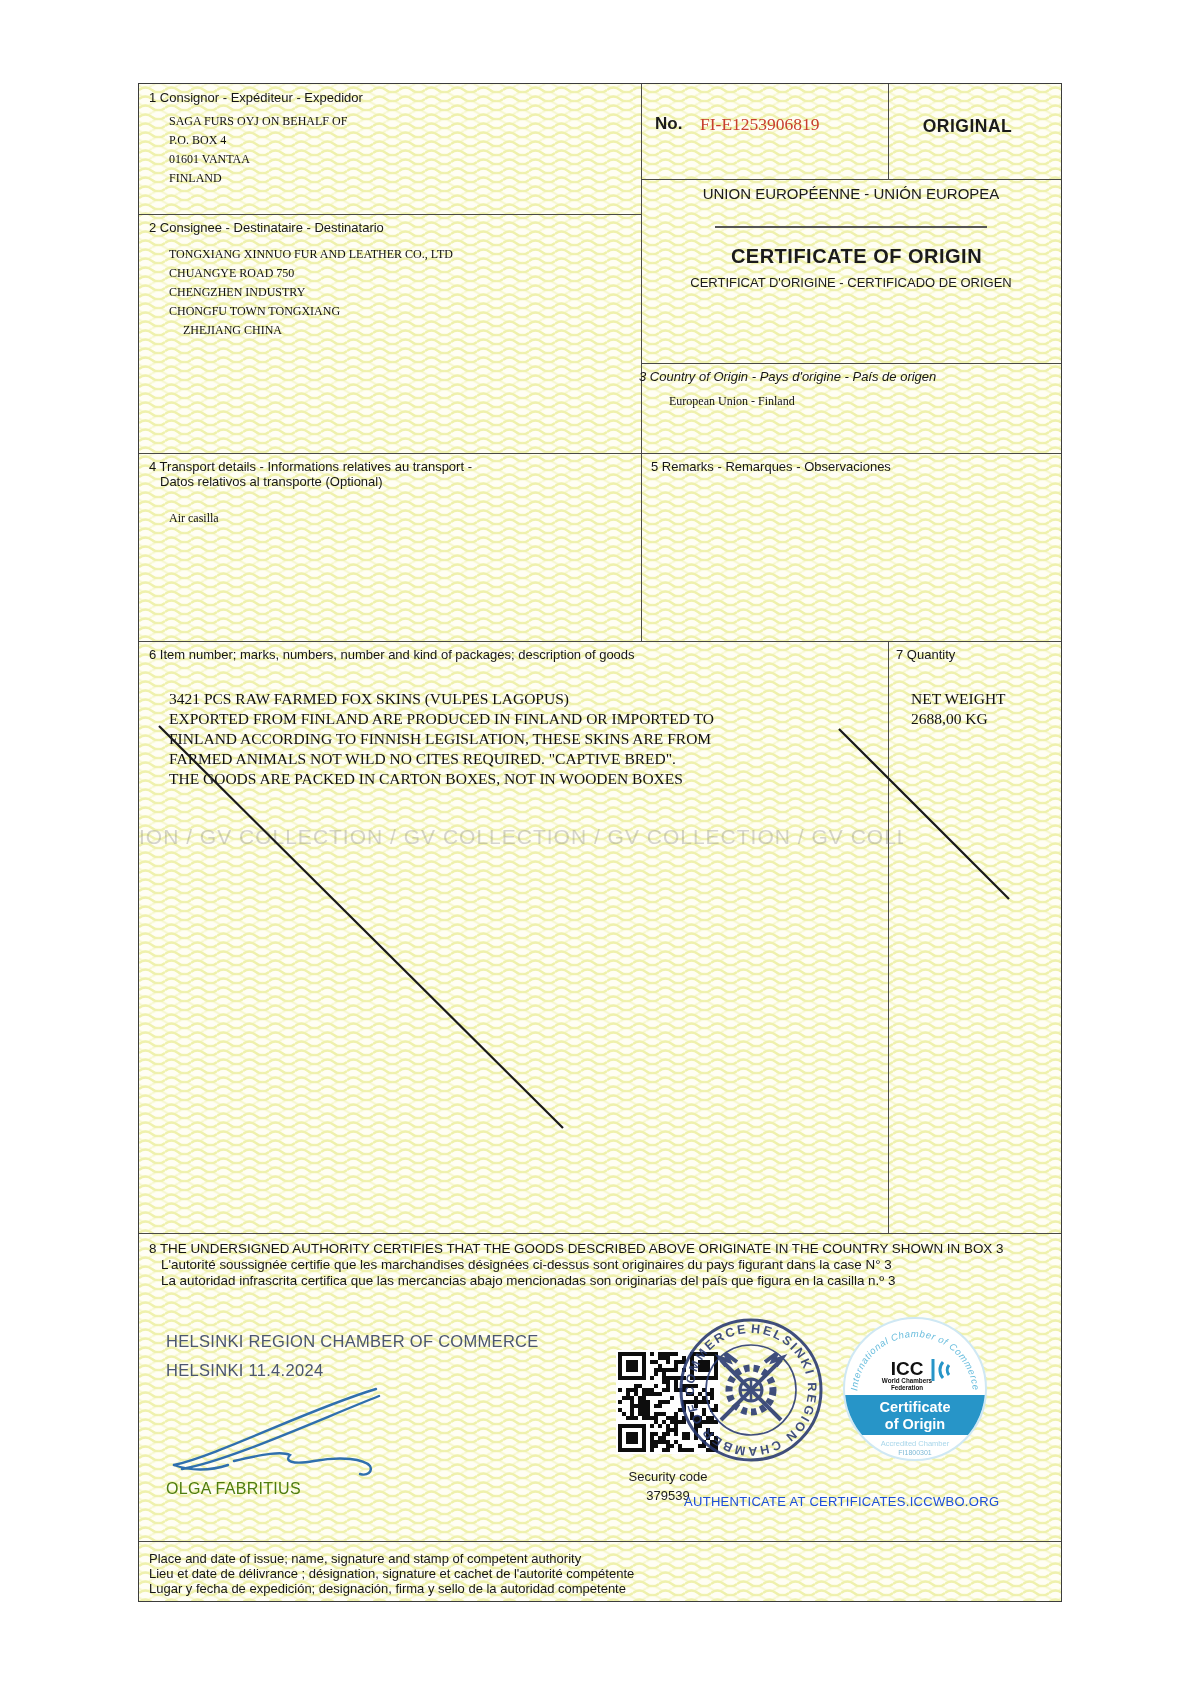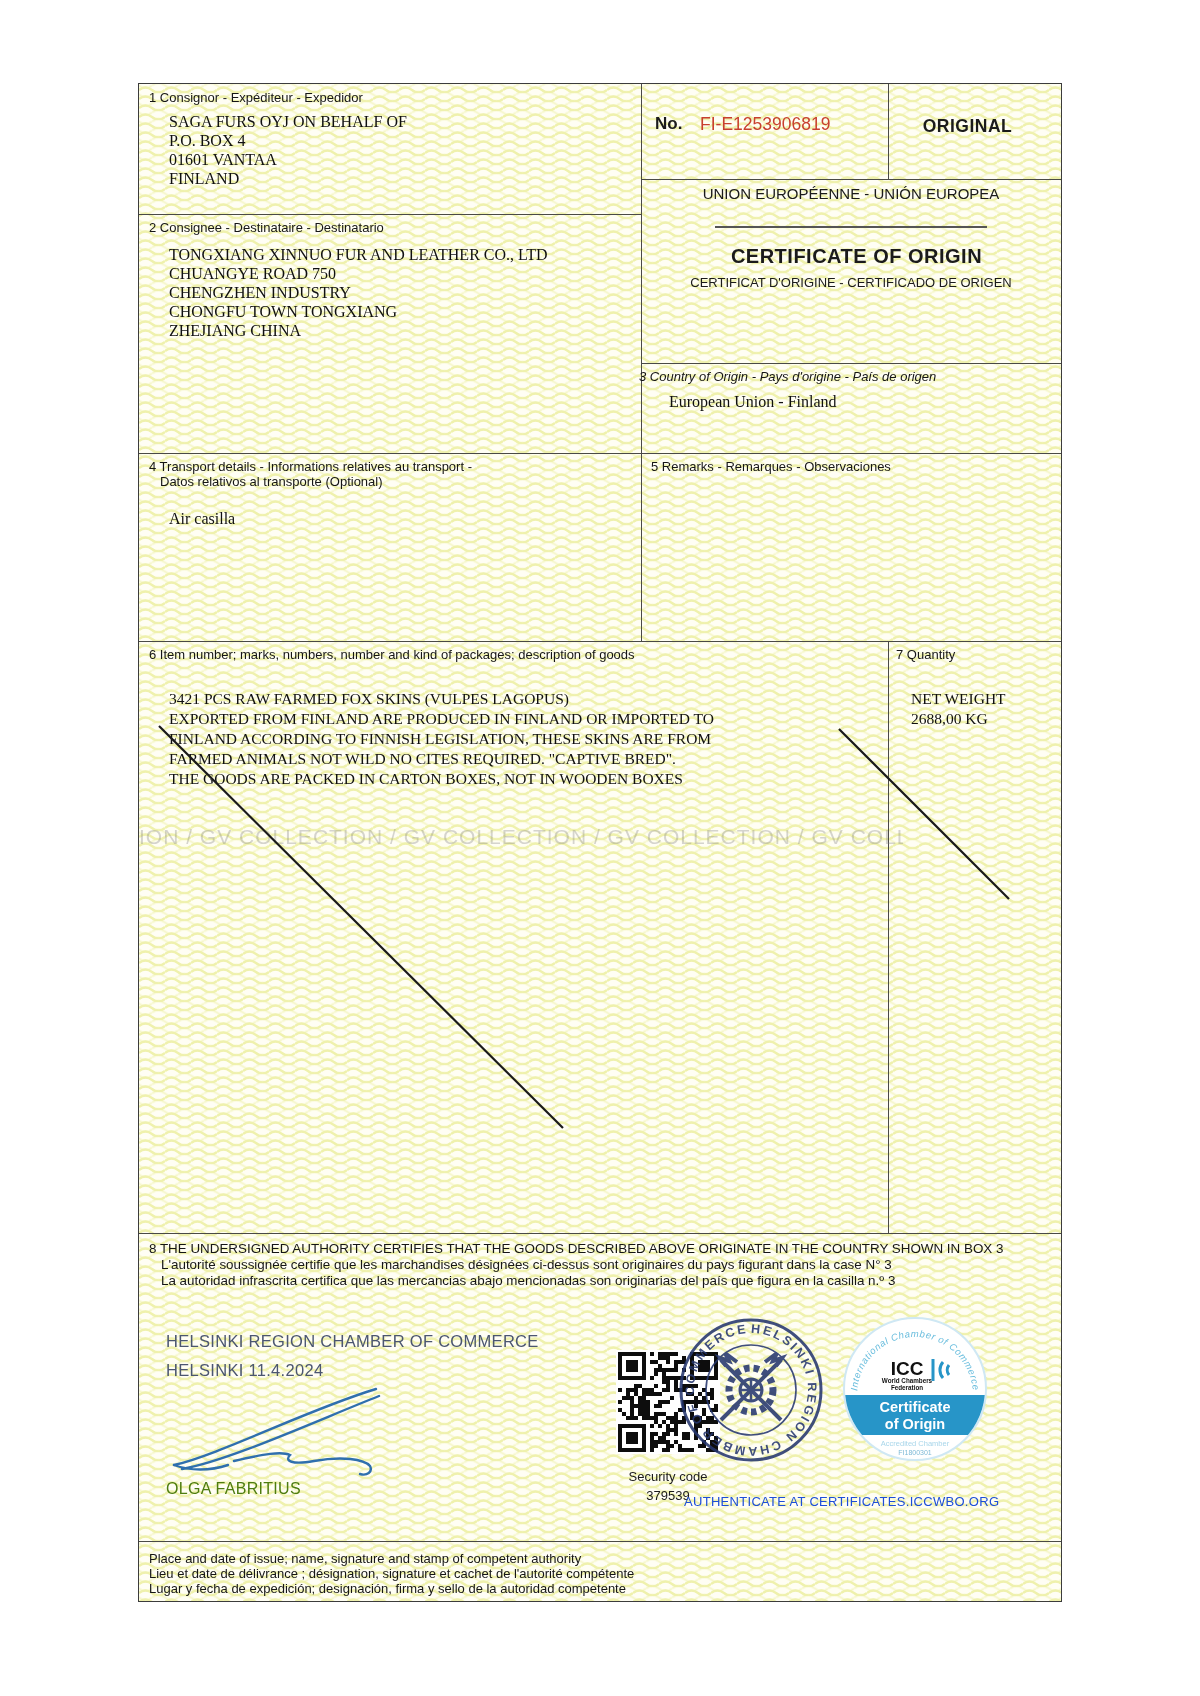--- a/index.html
+++ b/index.html
@@ -6,29 +6,29 @@
   .page{position:relative;width:1200px;height:1696px;background:#ffffff;overflow:hidden;
         font-family:"Liberation Sans",sans-serif;color:#1b1b1b;}
   .form{position:absolute;left:138px;top:83px;width:922px;height:1517px;
         border:1.6px solid #3c3c3c;background:#fffef2;}
   .guilloche{position:absolute;left:0;top:0;width:100%;height:100%;}
   .abs{position:absolute;}
   .line{position:absolute;background:#4a4a46;}
   .lh{height:1.4px;}
   .lv{width:1.4px;}
   .lbl{position:absolute;font-size:13px;line-height:15px;color:#161616;}
-  .ser{position:absolute;font-family:"Liberation Serif",serif;font-size:16px;line-height:19.5px;color:#101010;}
+  .ser{position:absolute;font-family:"Liberation Serif",serif;font-size:12px;line-height:19.5px;color:#101010;}
   .euhead{position:absolute;left:502px;top:95px;width:420px;text-align:center;}
   .eutitle{font-size:21px;font-weight:bold;letter-spacing:.5px;margin-top:23px;}
   .eusub{font-size:15px;margin-top:6px;}
   .eurule{width:272px;height:1.6px;background:#555;margin:24px auto 0 auto;}
   .cotitle{font-size:20px;font-weight:bold;letter-spacing:.5px;margin-top:17px;margin-left:11px;}
   .cosub{font-size:13px;margin-top:7px;}
   .no-label{position:absolute;left:516px;top:30px;font-size:17px;font-weight:bold;}
-  .no-value{position:absolute;left:561px;top:30px;font-family:Liberation Sans, sans-serif;font-size:17.5px;}
+  .no-value{position:absolute;left:561px;top:30px;font-family:Liberation Serif, serif;font-size:17.5px;}
   .original{position:absolute;left:749px;top:32px;width:159px;text-align:center;
             font-size:17.5px;font-weight:bold;letter-spacing:.5px;}
   .desc{line-height:20px;font-size:15.5px;}
   .wmark{position:absolute;left:0;top:741px;width:764px;font-size:21px;letter-spacing:1px;
          color:rgba(125,125,125,.32);white-space:nowrap;overflow:hidden;}
   .b8{font-size:13.4px;line-height:15.5px;}
   .issuer{position:absolute;left:27px;font-size:16.5px;letter-spacing:.3px;color:#4b5670;}
   .seccode{position:absolute;left:452px;width:154px;text-align:center;font-size:13px;}
   .auth{position:absolute;left:545px;top:1410px;font-size:13px;letter-spacing:.3px;color:#1d4ed8;}
   .foot{font-size:13px;line-height:15px;}
@@ -69,21 +69,21 @@
     <div class="ser" style="left:30px;top:28px;">SAGA FURS OYJ ON BEHALF OF</div>
     <div class="ser" style="left:30px;top:47px;">P.O. BOX 4</div>
     <div class="ser" style="left:30px;top:66px;">01601 VANTAA</div>
     <div class="ser" style="left:30px;top:85px;">FINLAND</div>
 
     <div class="lbl" style="left:10px;top:136px;">2 Consignee - Destinataire - Destinatario</div>
     <div class="ser" style="left:30px;top:161px;">TONGXIANG XINNUO FUR AND LEATHER CO., LTD</div>
     <div class="ser" style="left:30px;top:180px;">CHUANGYE ROAD 750</div>
     <div class="ser" style="left:30px;top:199px;">CHENGZHEN INDUSTRY</div>
     <div class="ser" style="left:30px;top:218px;">CHONGFU TOWN TONGXIANG</div>
-    <div class="ser" style="left:30px;top:237px;">ZHEJIANG CHINA</div>
+    <div class="ser" style="left:44px;top:237px;">ZHEJIANG CHINA</div>
 
     <div class="no-label">No.</div>
     <div class="no-value" style="color:#c8402e;">FI-E1253906819</div>
     <div class="original">ORIGINAL</div>
 
     <div class="euhead">
       <div class="eusub">UNION EUROPÉENNE - UNIÓN EUROPEA</div>
       <div class="eurule"></div>
       <div class="cotitle">CERTIFICATE OF ORIGIN</div>
       <div class="cosub">CERTIFICAT D'ORIGINE - CERTIFICADO DE ORIGEN</div>

